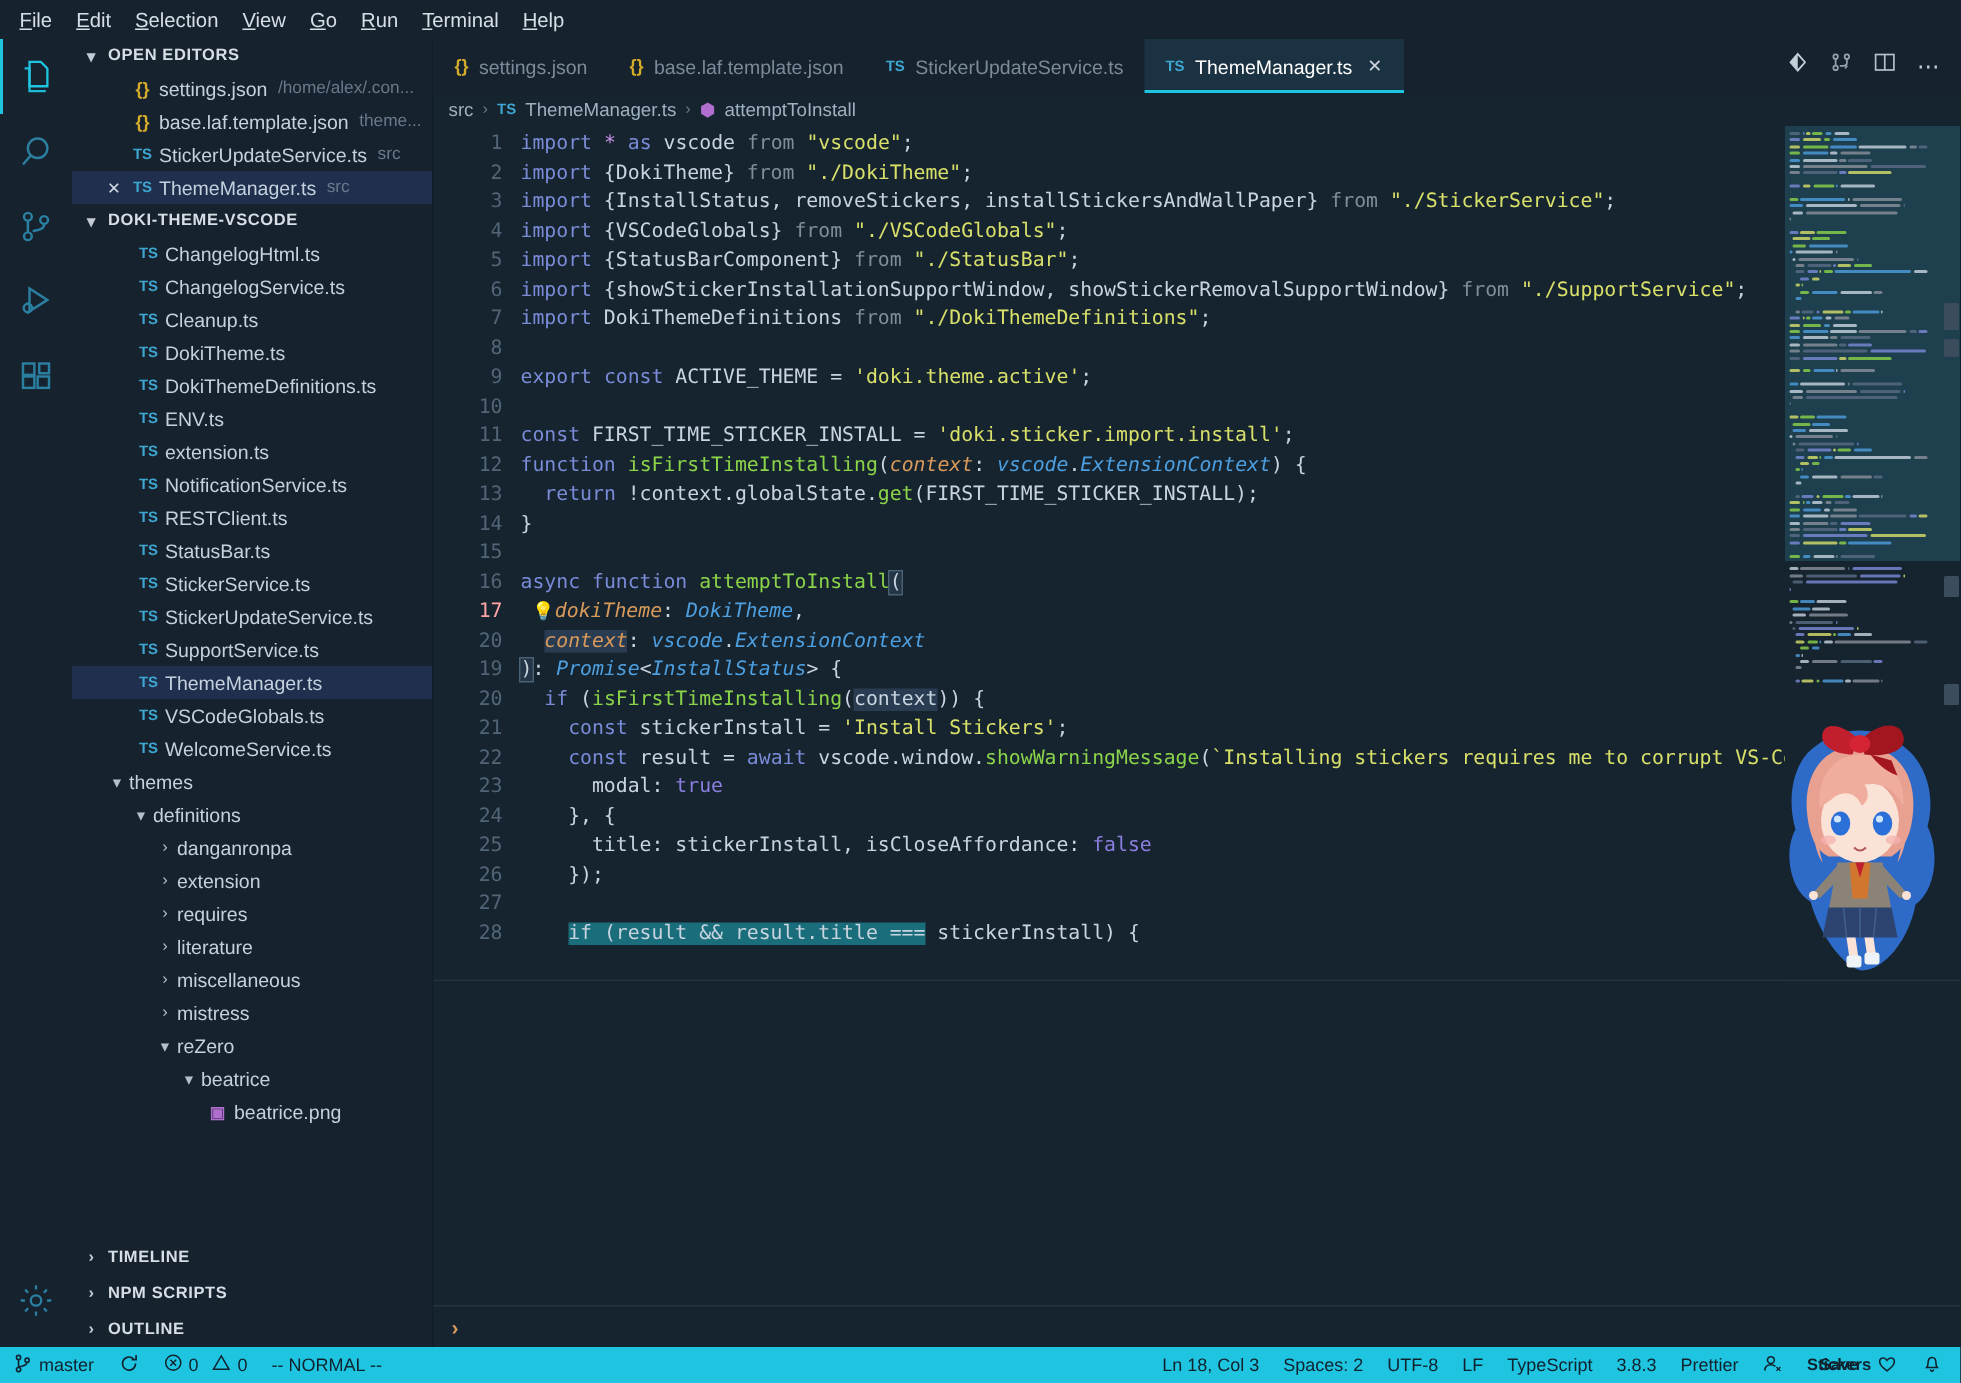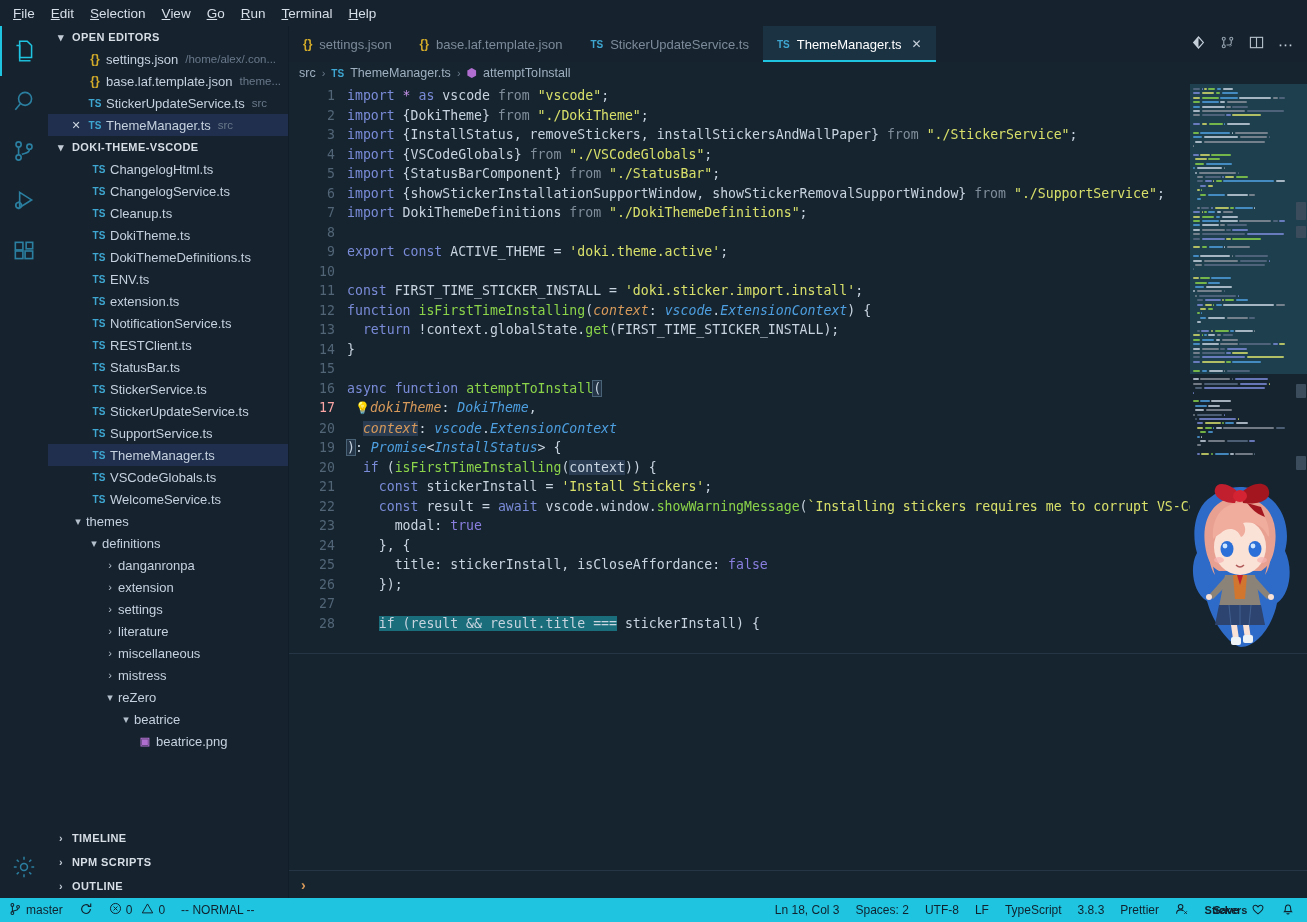--- a/index.html
+++ b/index.html
@@ -350,21 +350,21 @@
         <div class="tree-row" style="padding-left:54px;">
             <span class="arrow">›</span>
             <span>danganronpa</span>
           </div>
         <div class="tree-row" style="padding-left:54px;">
             <span class="arrow">›</span>
             <span>extension</span>
           </div>
         <div class="tree-row" style="padding-left:54px;">
             <span class="arrow">›</span>
-            <span>settings</span>
+            <span>requires</span>
           </div>
         <div class="tree-row" style="padding-left:54px;">
             <span class="arrow">›</span>
             <span>literature</span>
           </div>
         <div class="tree-row" style="padding-left:54px;">
             <span class="arrow">›</span>
             <span>miscellaneous</span>
           </div>
         <div class="tree-row" style="padding-left:54px;">

